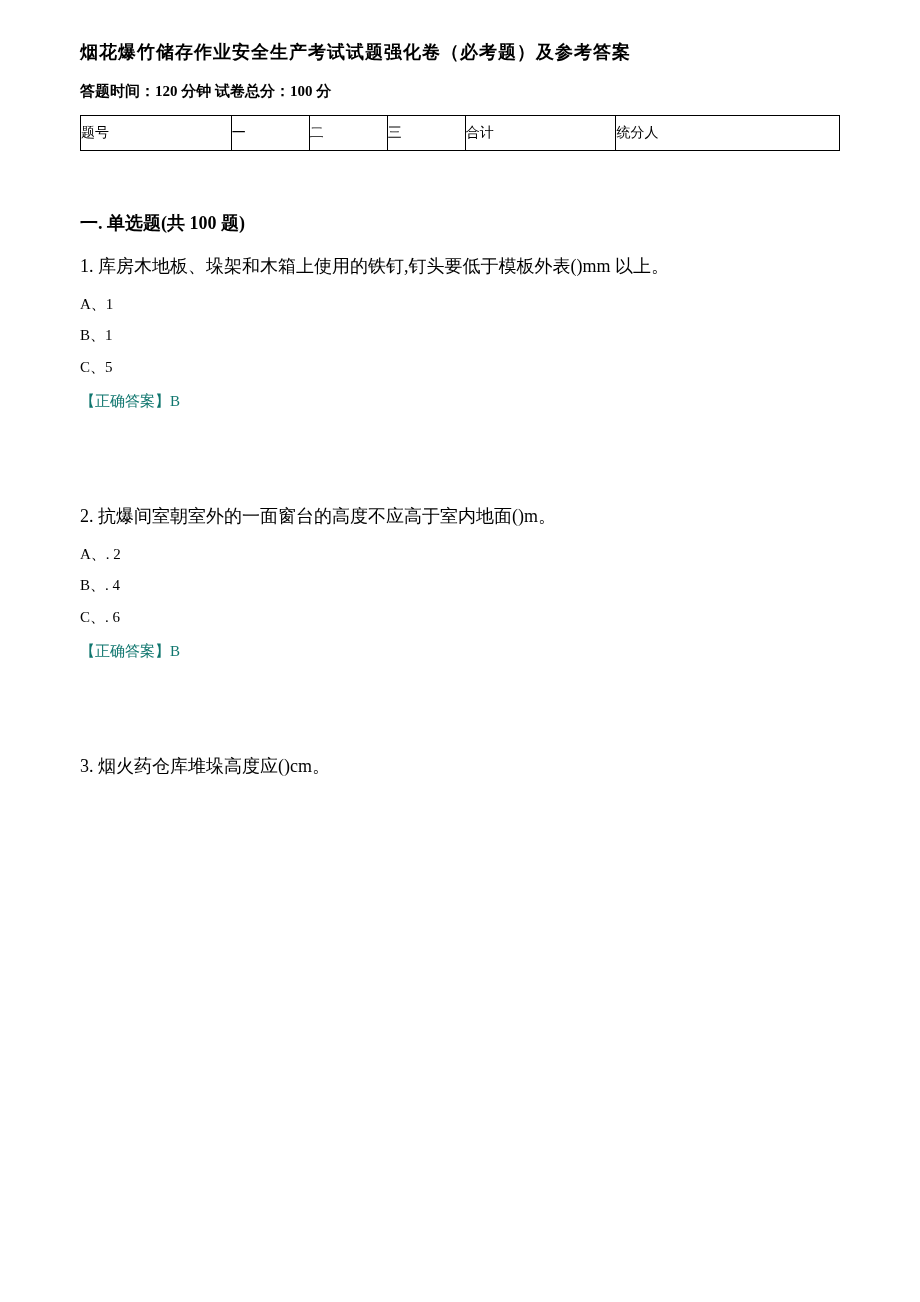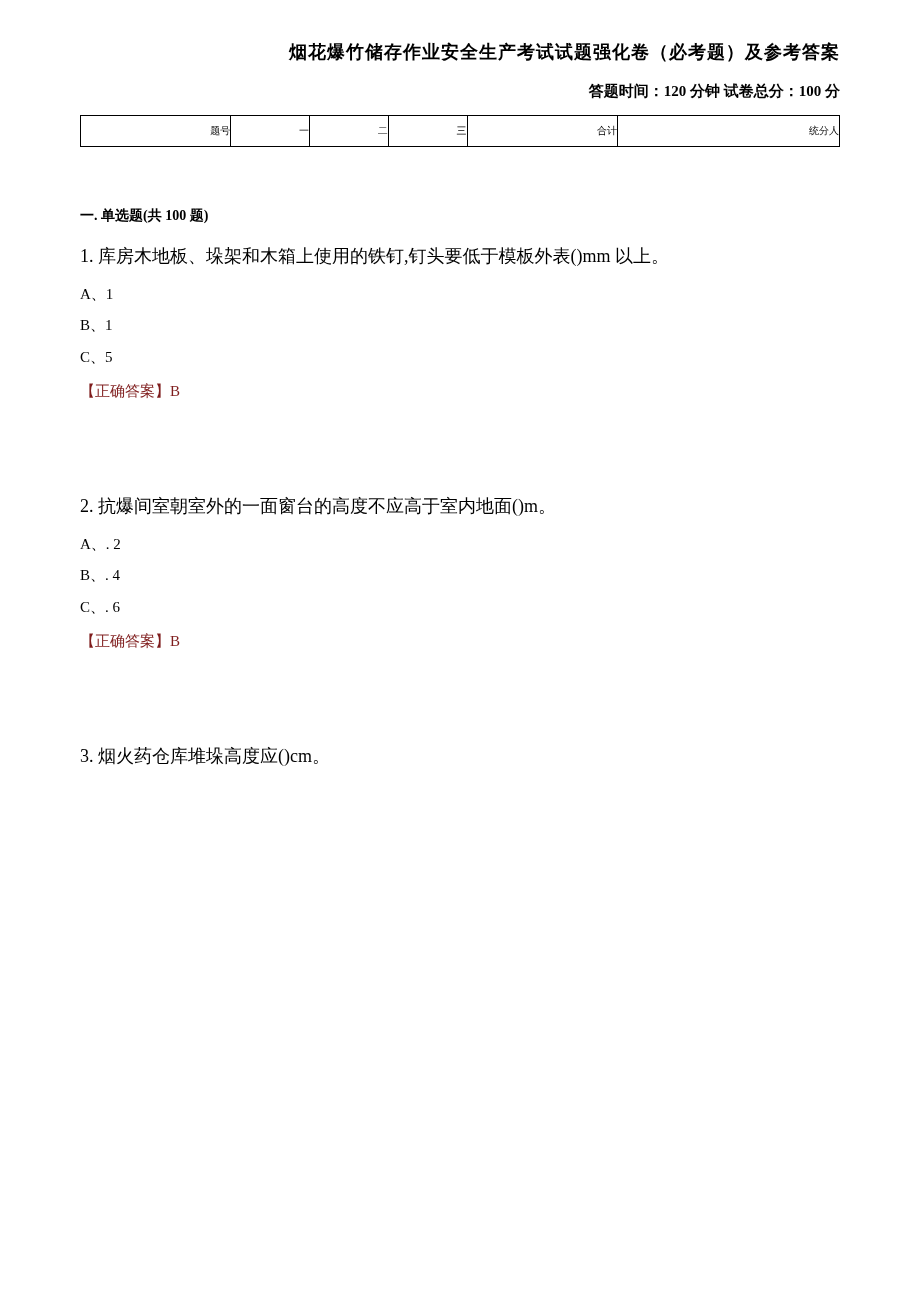--- a/index.html
+++ b/index.html
@@ -10,61 +10,61 @@
     body {
       background: #fff;
       font-family: "SimSun", "宋体", serif;
       font-size: 15px;
       color: #000;
       width: 920px;
       min-height: 1302px;
       padding: 40px 80px;
     }
     .page-title {
-      text-align: right;
+      text-align: left;
       font-size: 18px;
       font-weight: bold;
       margin-bottom: 18px;
       letter-spacing: 1px;
     }
     .exam-info {
-      text-align: right;
+      text-align: left;
       font-size: 15px;
       font-weight: bold;
       margin-bottom: 14px;
     }
     .score-table {
       width: 100%;
       border-collapse: collapse;
       margin-bottom: 30px;
     }
     .score-table td {
       border: 1px solid #000;
-      text-align: right;
+      text-align: left;
       padding: 8px 0;
-      font-size: 10px;
+      font-size: 14px;
     }
     .section-title {
-      font-size: 14px;
+      font-size: 18px;
       font-weight: bold;
       margin-bottom: 16px;
       margin-top: 10px;
     }
     .question-text {
       font-size: 18px;
       margin-bottom: 10px;
       line-height: 1.7;
     }
     .option {
       font-size: 15px;
       margin-bottom: 6px;
       line-height: 1.7;
     }
     .answer {
-      color: #7f1d1d;
+      color: #0f766e;
       font-size: 15px;
       margin-top: 12px;
       margin-bottom: 30px;
     }
     .question-block {
       margin-bottom: 10px;
     }
     .spacer {
       height: 60px;
     }

